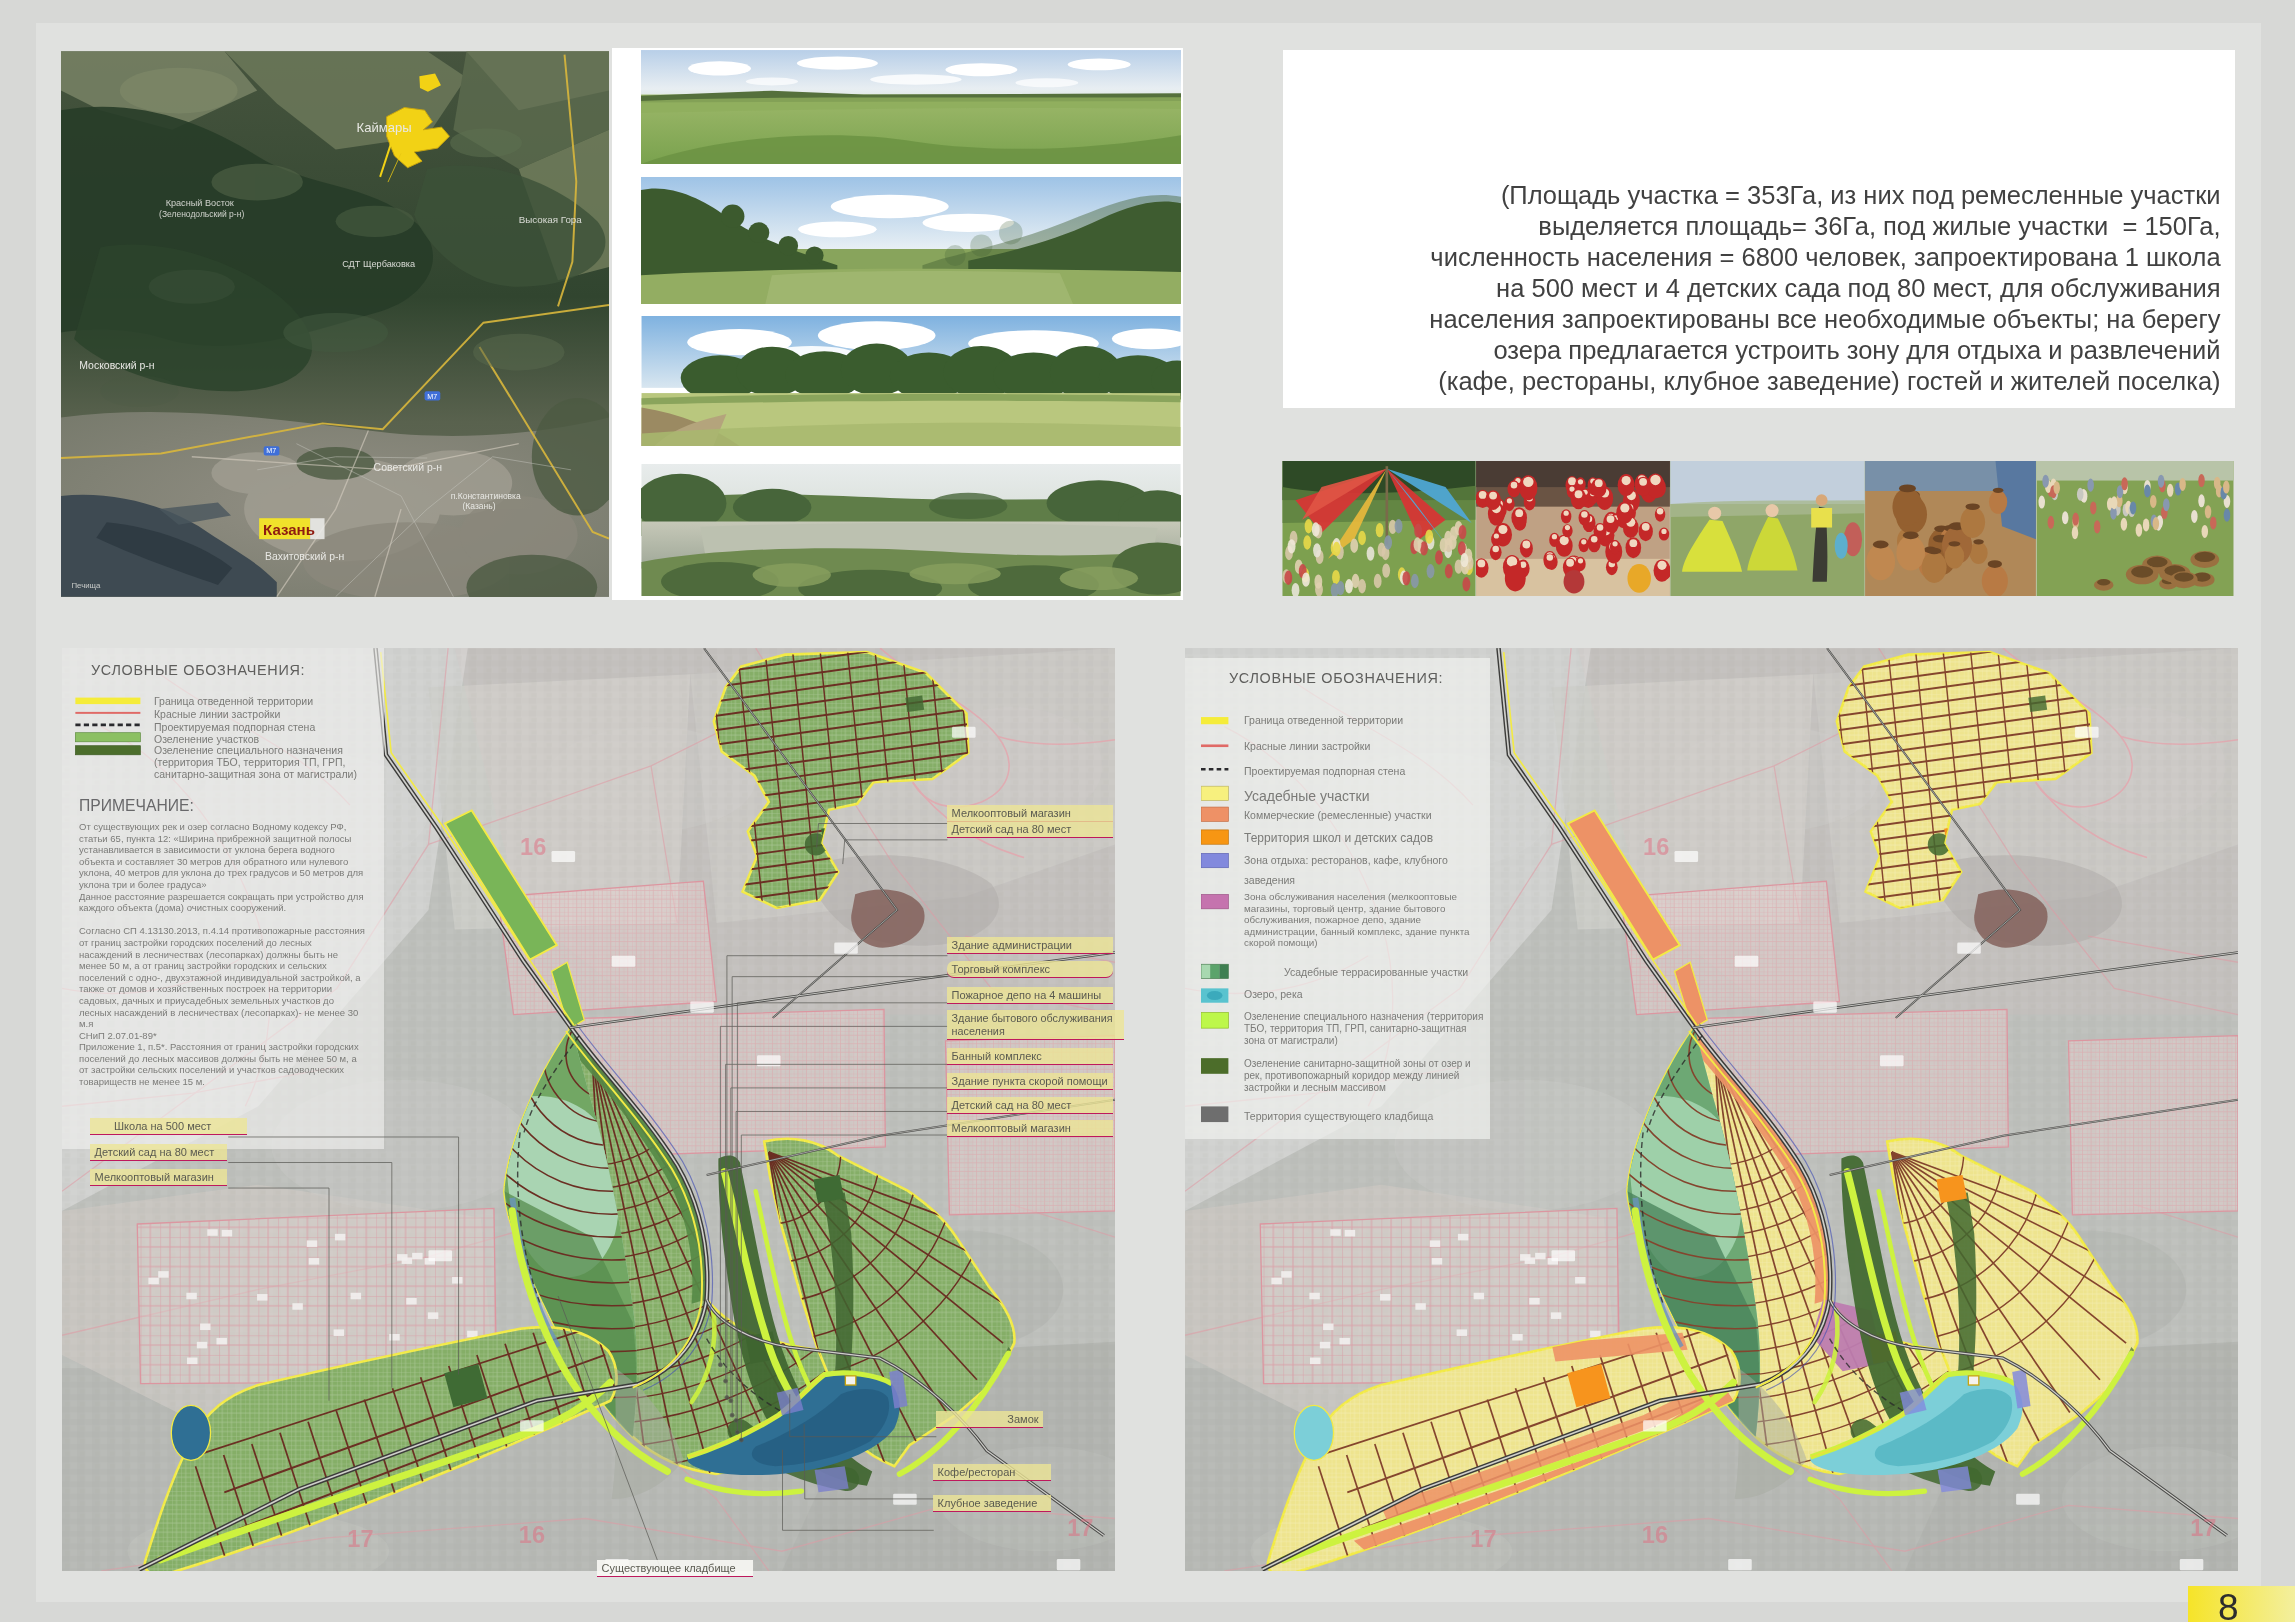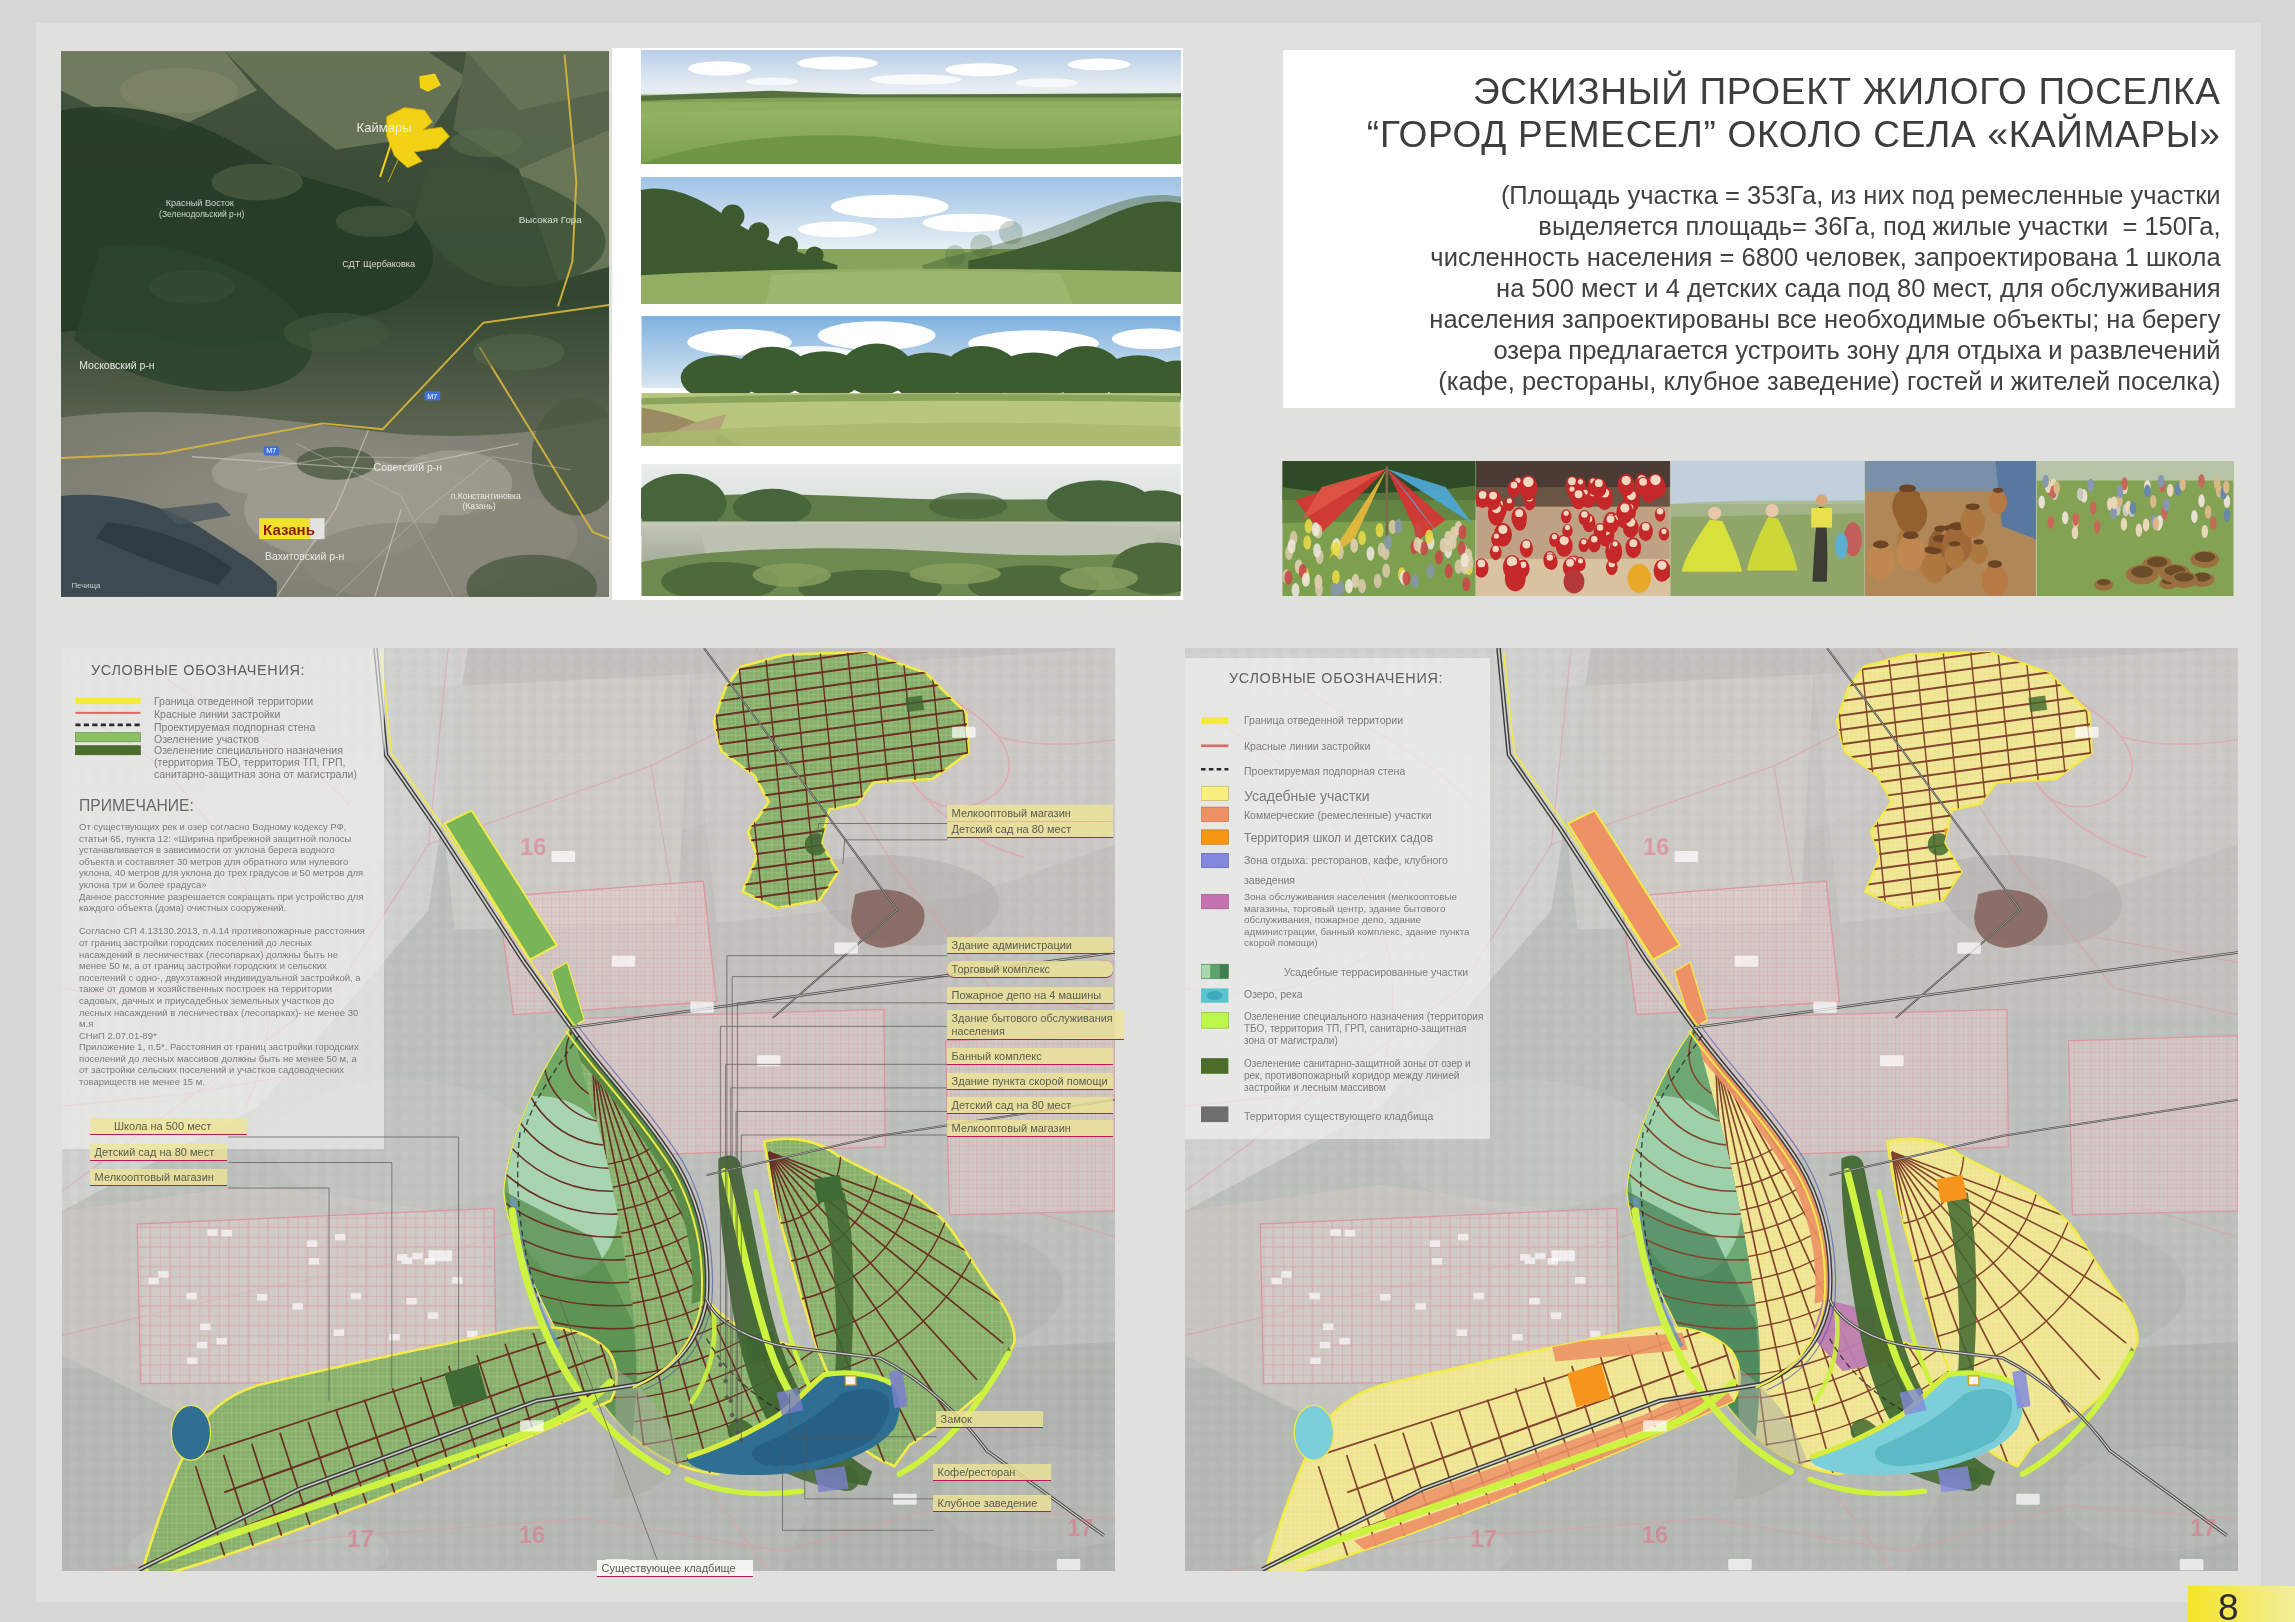--- a/index.html
+++ b/index.html
@@ -229,21 +229,20 @@
       <ellipse cx="600" cy="185" rx="100" ry="30"></ellipse>
       <ellipse cx="790" cy="160" rx="70" ry="40"></ellipse>
     </g>
     <g fill="#879e5e" opacity="0.85">
       <ellipse cx="230" cy="170" rx="60" ry="18"></ellipse>
       <ellipse cx="480" cy="168" rx="70" ry="16"></ellipse>
       <ellipse cx="700" cy="175" rx="60" ry="18"></ellipse>
     </g>
   </svg>
 <div class="abs" style="left:1283px;top:50px;width:952px;height:358px;background:#ffffff;">
-<div class="abs" style="right:14.4px;top:19.6px;width:903px;text-align:right;color:#3d3d3d;font-size:37px;line-height:43px;letter-spacing:0.7px;">ЭСКИЗНЫЙ ПРОЕКТ ЖИЛОГО ПОСЕЛКА<br>“ГОРОД РЕМЕСЕЛ” ОКОЛО СЕЛА «КАЙМАРЫ»</div>
 <div class="abs" style="right:14.4px;top:130px;width:910px;text-align:right;color:#414141;font-size:25.5px;line-height:31px;">(Площадь участка = 353Га, из них под ремесленные участки<br>выделяется площадь= 36Га, под жилые участки&nbsp; = 150Га,<br>численность населения = 6800 человек, запроектирована 1 школа<br>на 500 мест и 4 детских сада под 80 мест, для обслуживания<br>населения запроектированы все необходимые объекты; на берегу<br>озера предлагается устроить зону для отдыха и развлечений<br>(кафе, рестораны, клубное заведение) гостей и жителей поселка)</div>
 </div>
 
 <svg class="abs" style="left:1282px;top:461px" width="194" height="135" viewBox="0 0 296 207">
     <rect width="296" height="207" fill="#7da04f"></rect>
     <rect width="296" height="60" fill="#2e4a26"></rect>
     <path d="M0,40 C80,55 200,50 296,38 L296,90 L0,95 Z" fill="#5d8040" opacity="0.8"></path>
     <polygon points="160,12 20,60 60,110" fill="#d93434" opacity="0.92"></polygon>
     <polygon points="160,12 60,40 30,90" fill="#e05544" opacity="0.92"></polygon>
     <polygon points="160,12 110,120 70,150" fill="#e8b93c" opacity="0.92"></polygon>
@@ -1543,19 +1542,19 @@
 <div class="lab" style="left:947px;top:805px;width:157px;">Мелкооптовый магазин</div>
 <div class="lab" style="left:947px;top:821px;width:157px;">Детский сад на 80 мест</div>
 <div class="lab" style="left:947px;top:937px;width:157px;">Здание администрации</div>
 <div class="lab" style="left:947px;top:961px;width:157px;border-radius:7px;">Торговый комплекс</div>
 <div class="lab" style="left:947px;top:987px;width:157px;">Пожарное депо на 4 машины</div>
 <div class="lab" style="left:947px;top:1010px;width:168px;white-space:normal;font-size:10.8px;">Здание бытового обслуживания населения</div>
 <div class="lab" style="left:947px;top:1048px;width:157px;">Банный комплекс</div>
 <div class="lab" style="left:947px;top:1073px;width:157px;">Здание пункта скорой помощи</div>
 <div class="lab" style="left:947px;top:1097px;width:157px;">Детский сад на 80 мест</div>
 <div class="lab" style="left:947px;top:1120px;width:157px;">Мелкооптовый магазин</div>
-<div class="lab" style="left:936px;top:1411px;width:98px;">Замок</div>
+<div class="lab" style="left:936px;top:1411px;width:98px;text-align:right;">Замок</div>
 <div class="lab" style="left:933px;top:1464px;width:109px;">Кофе/ресторан</div>
 <div class="lab" style="left:933px;top:1495px;width:109px;">Клубное заведение</div>
 <div class="lab" style="left:597px;top:1560px;width:147px;background:rgba(248,248,244,0.9);">Существующее кладбище</div>
 <div class="abs" style="left:2188px;top:1586px;width:107px;height:37px;background:linear-gradient(90deg,#f6e428,#f3ef9e);">
 <div class="abs" style="left:30px;top:0.7px;font-size:37px;color:#2d2d2d;">8</div>
   </div>
 
 </body></html>

